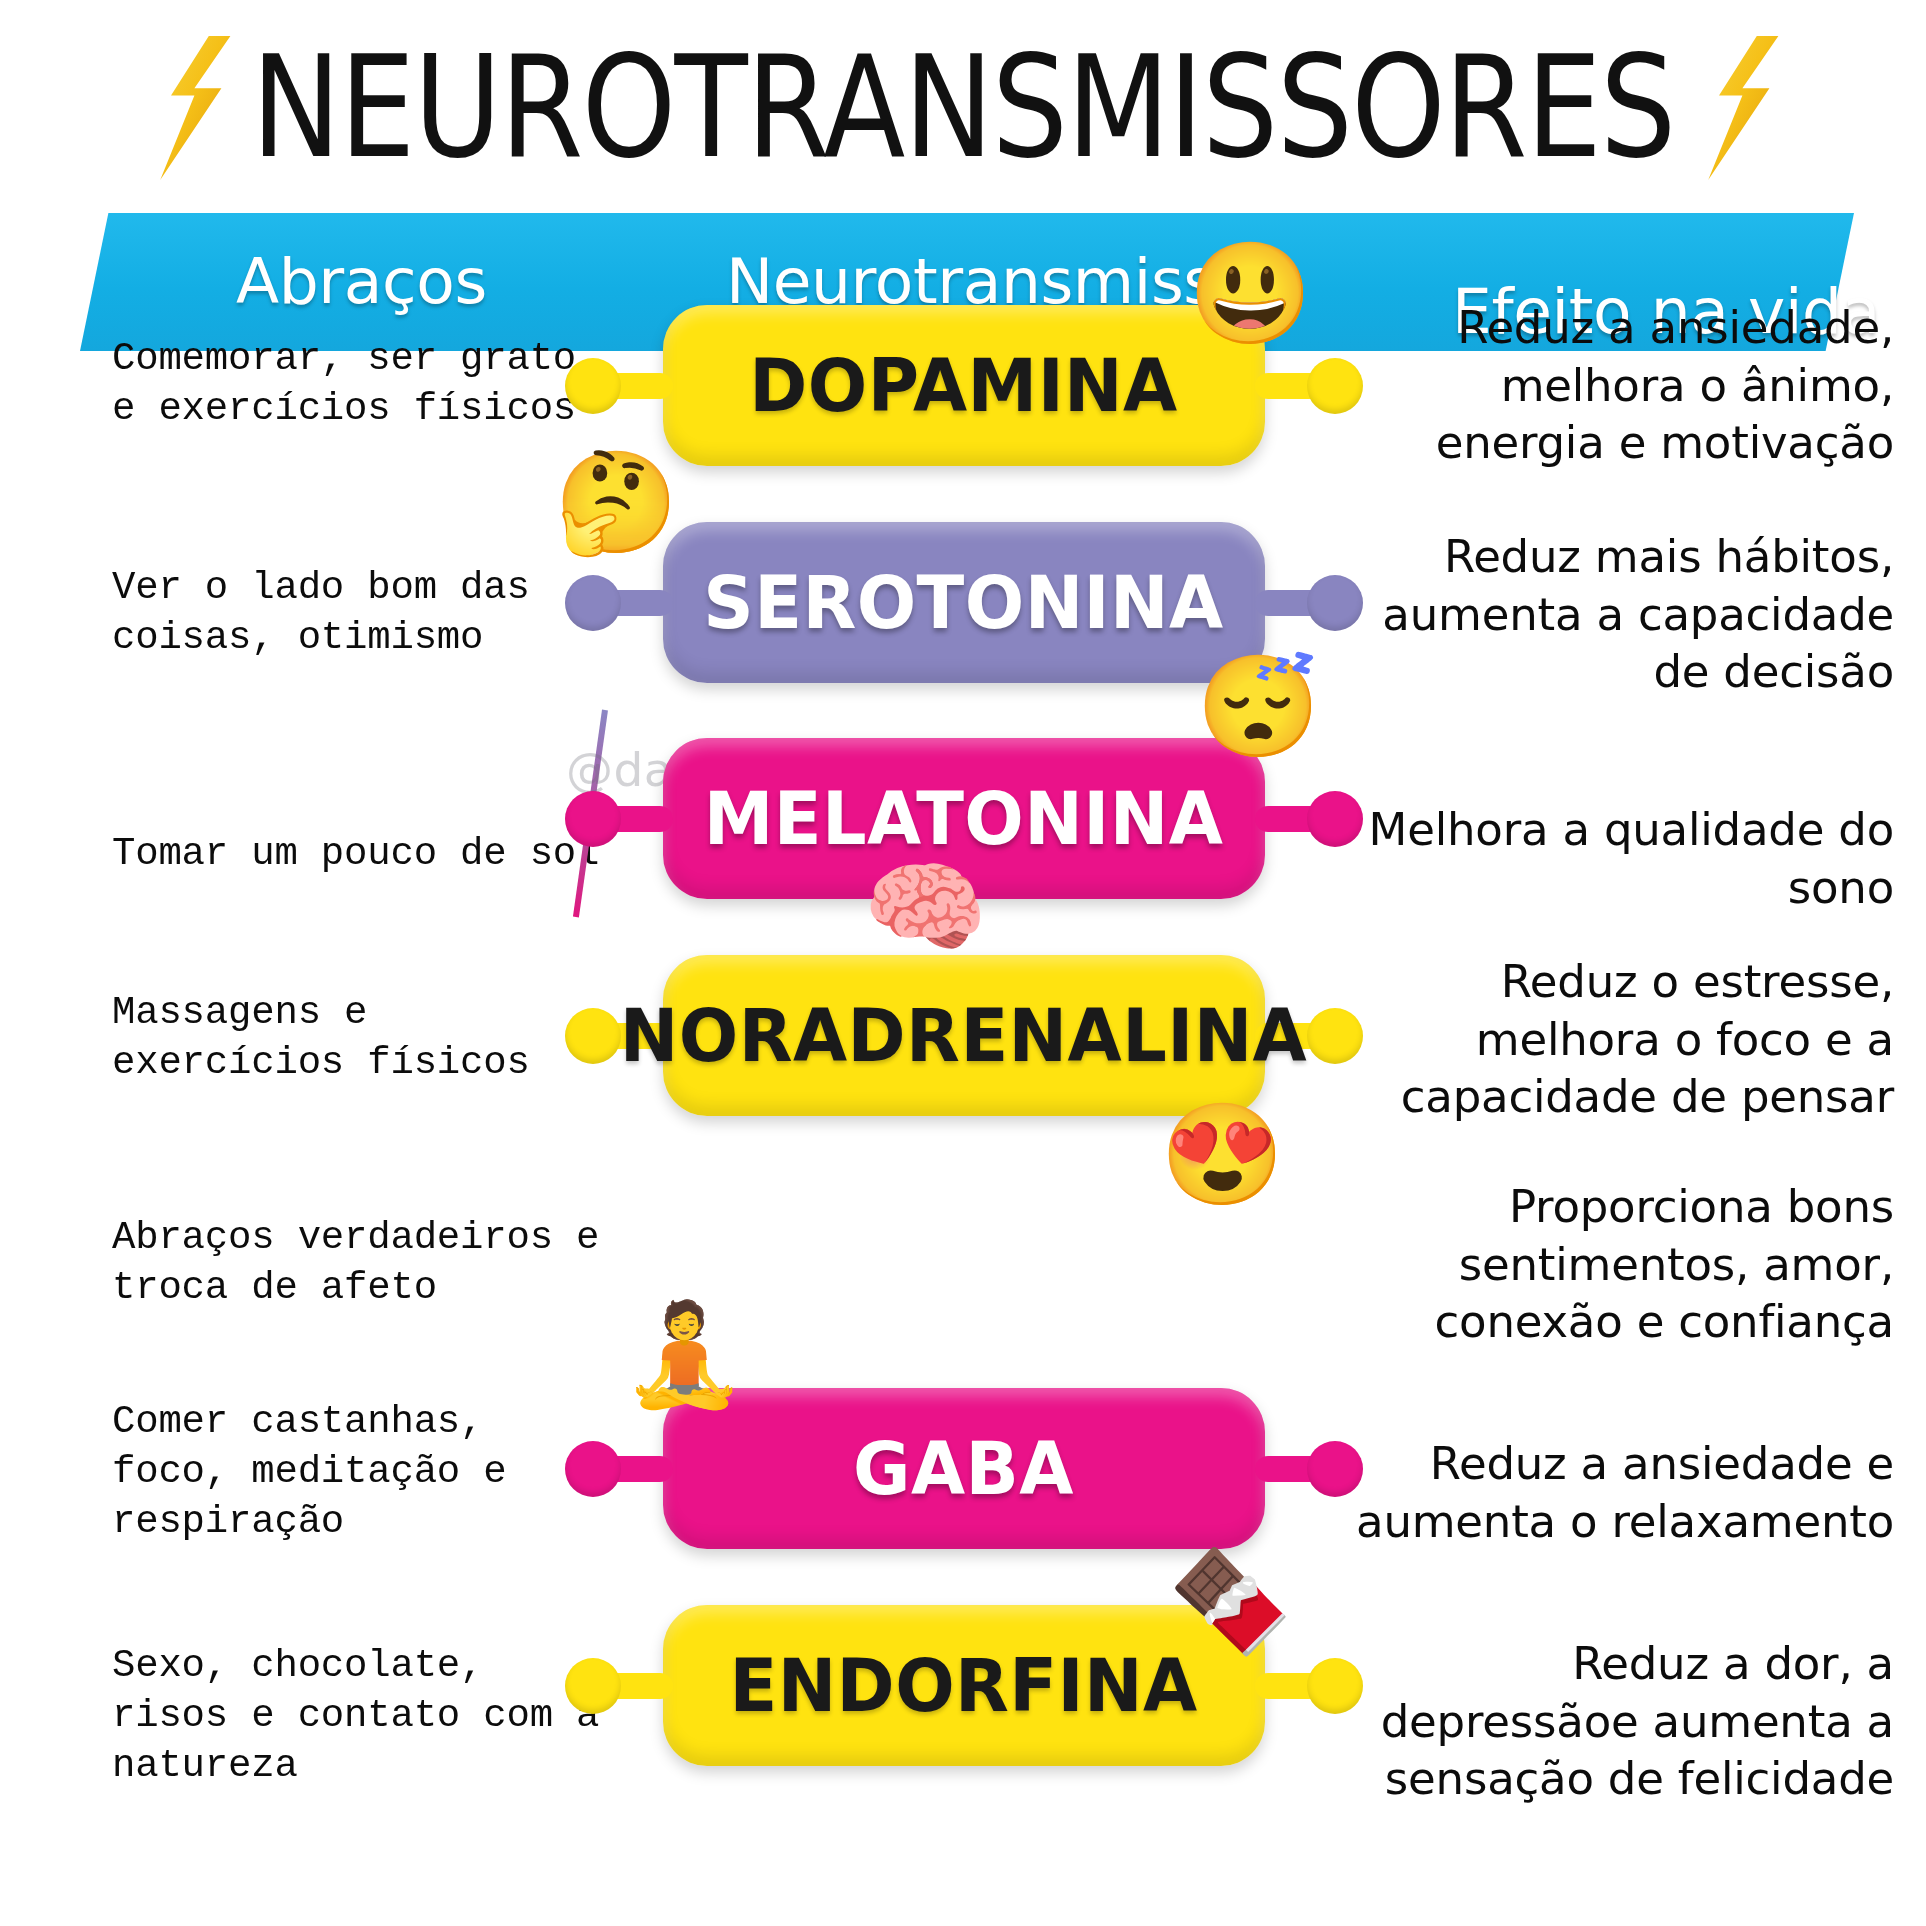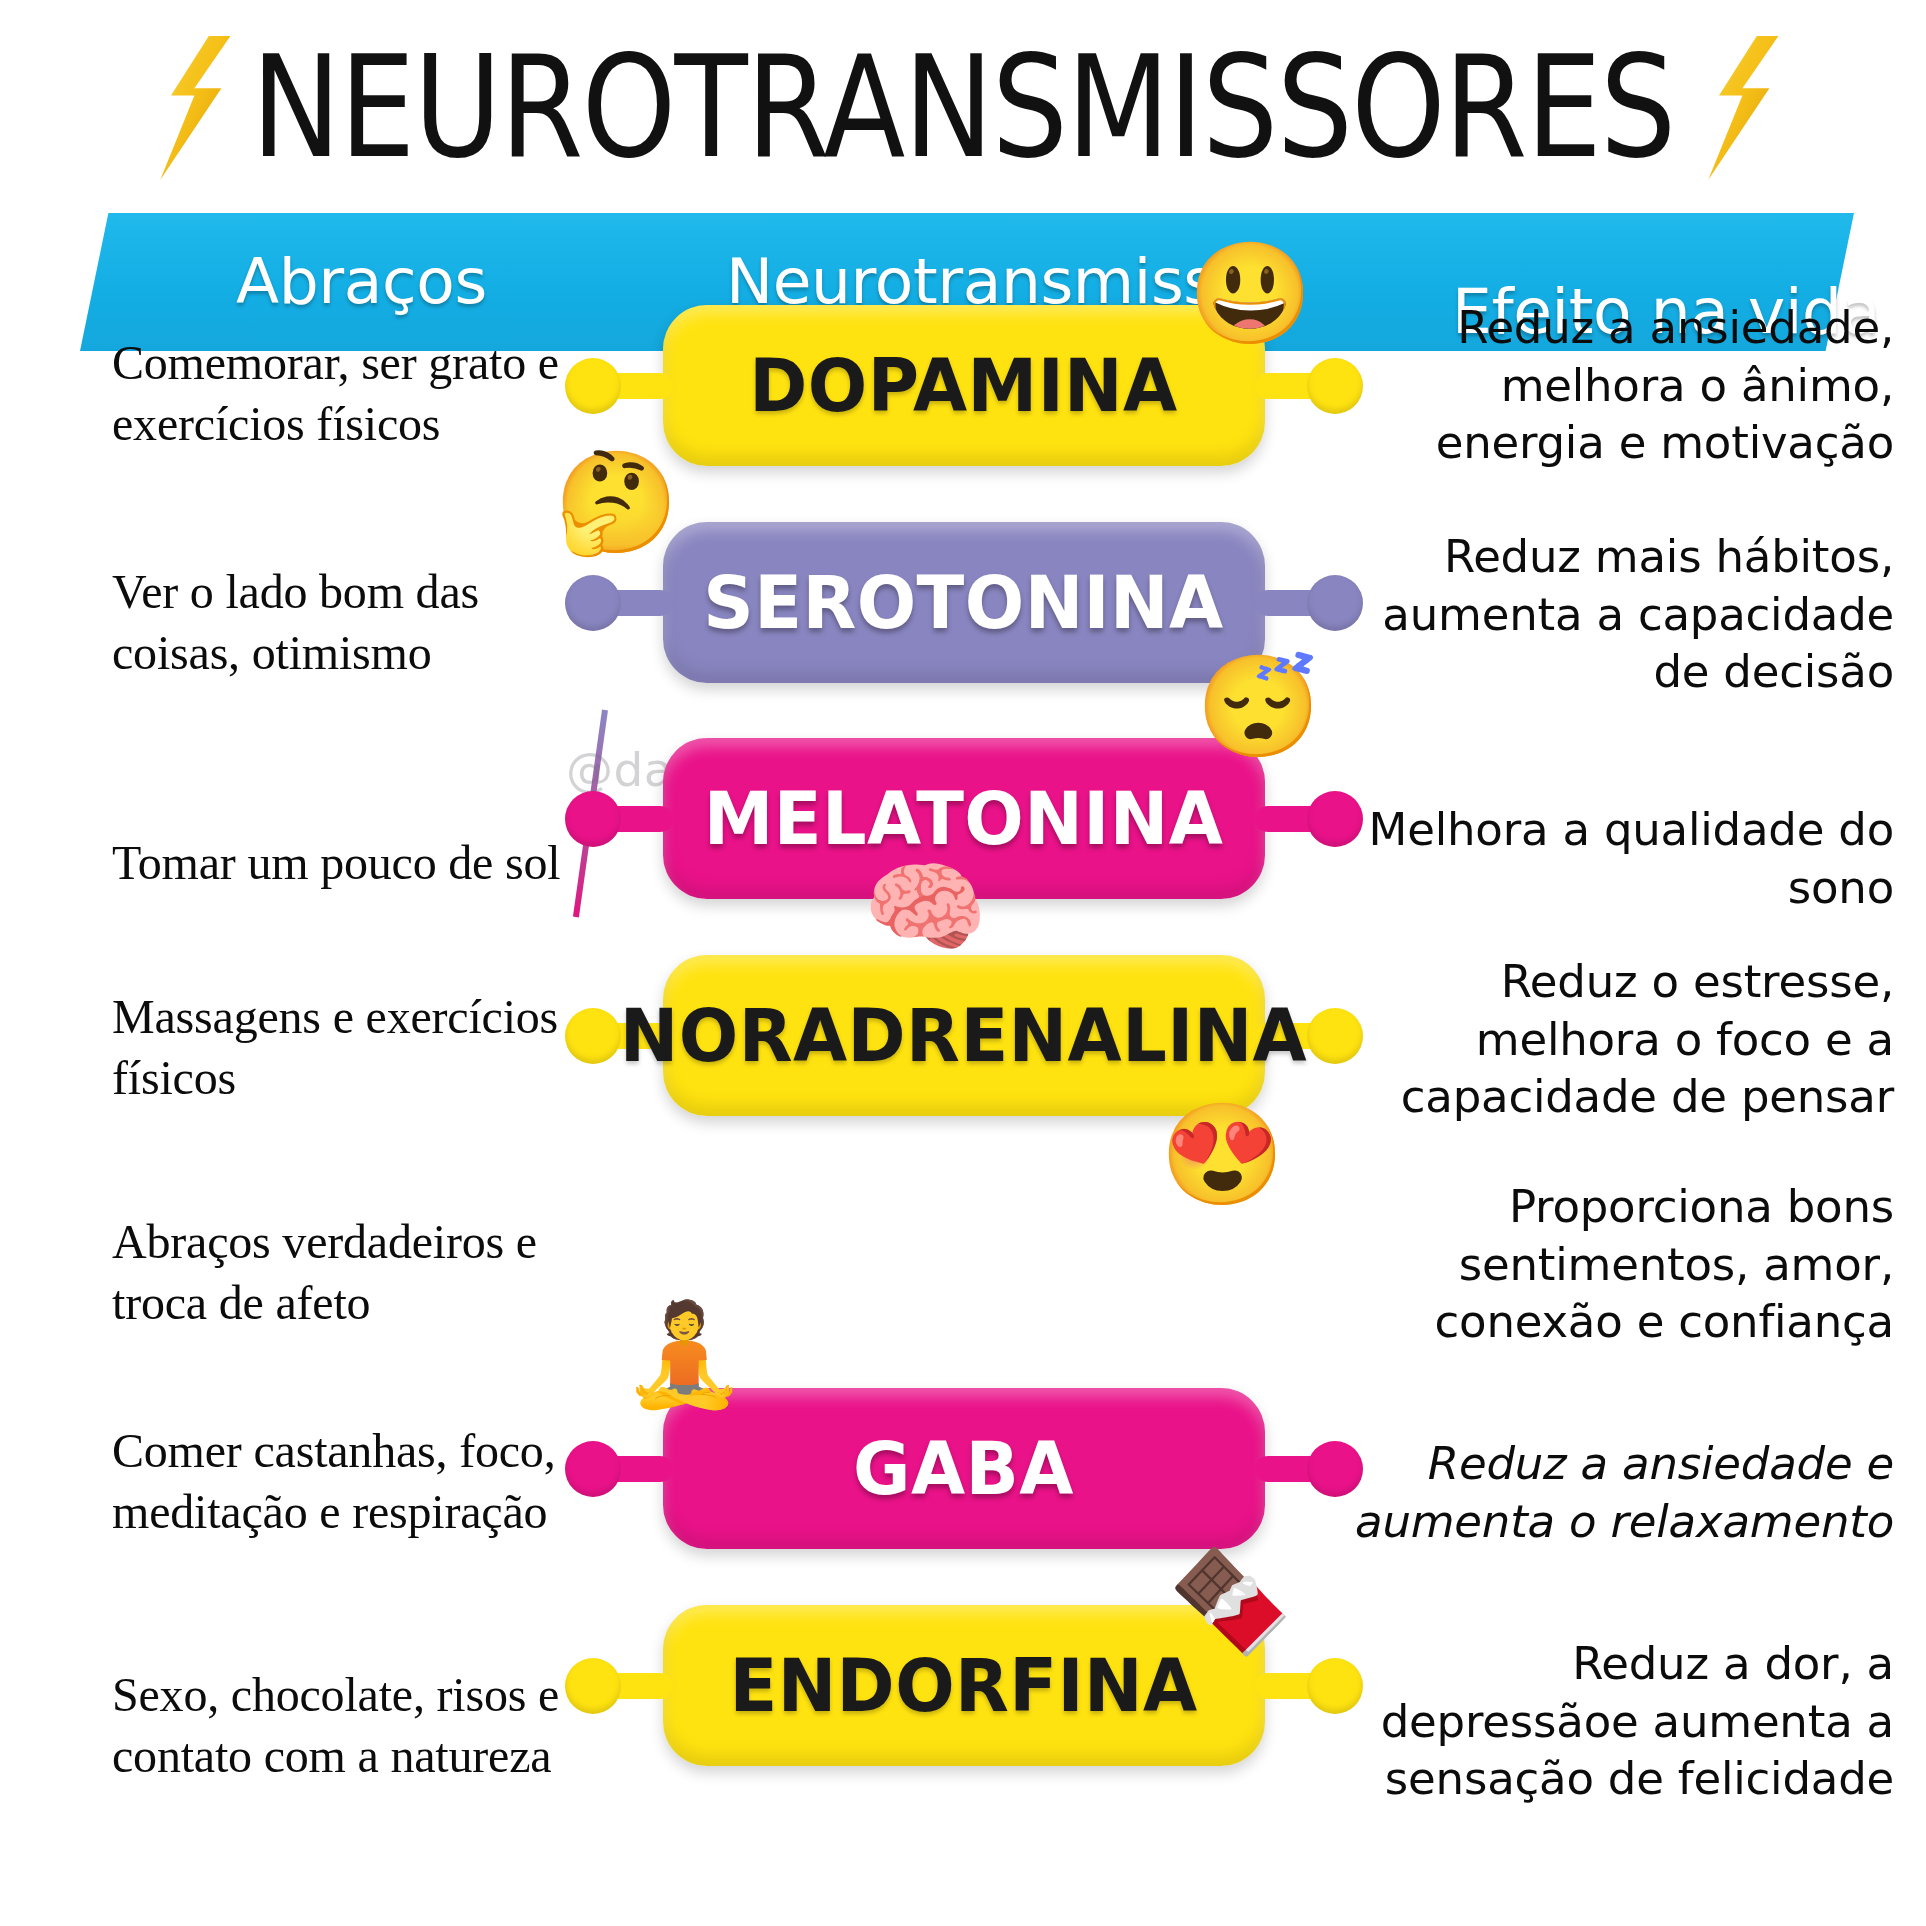--- a/index.html
+++ b/index.html
@@ -97,26 +97,25 @@
     height: 209px;
     background: linear-gradient(180deg, #8b87c4 0%, #b0509c 55%, #e0167f 100%);
     transform: rotate(8deg);
     transform-origin: top center;
     z-index: 1;
   }
   .col-habit {
     position: absolute;
     left: 112px;
     width: 502px;
-    font-size: 48px;
+    font-size: 39px;
     line-height: 1.28;
     color: #0c0c0c;
-    font-family: Liberation Serif, serif;
+    font-family: Liberation Mono, monospace;
     letter-spacing: -0.2px;
-    margin-top: 8px;
   }
   .col-effect {
     position: absolute;
     left: 1332px;
     width: 562px;
     font-size: 45px;
     line-height: 1.28;
     color: #0c0c0c;
     text-align: right;
     font-family: "DejaVu Sans", sans-serif;
@@ -287,21 +286,21 @@
         </div>
       </div>
       <div class="emoji" style="left: 293px; top: -92px;">🧠</div>
     </div>
     <div class="col-habit" style="top: 1264px; transform: translateY(-50%);">Abraços verdadeiros e troca de afeto</div>
     <div class="col-effect" style="top: 1264px; transform: translateY(-50%); text-align: right;">Proporciona bons sentimentos, amor, conexão e confiança</div>
     <div class="pill-wrap" style="top: 1166px;">
       <div class="emoji" style="left: 590px; top: -62px;">😍</div>
     </div>
     <div class="col-habit" style="top: 1473px; transform: translateY(-50%);">Comer castanhas, foco, meditação e respiração</div>
-    <div class="col-effect" style="top: 1493px; transform: translateY(-50%); font-style: italic;">Reduz a ansiedade e aumenta o relaxamento</div>
+    <div class="col-effect" style="top: 1493px; transform: translateY(-50%);">Reduz a ansiedade e aumenta o relaxamento</div>
     <div class="pill-wrap" style="top: 1382px;">
       <div class="pill-body" style="background: linear-gradient(rgb(234, 18, 137) 0%, rgb(234, 18, 137) 60%, rgb(234, 18, 137) 100%); box-shadow: rgba(0, 0, 0, 0.17) 0px 6.4px 13.6px, rgba(0, 0, 0, 0.1) 0px -10.4px 16px inset, rgba(255, 255, 255, 0.3) 0px 8.8px 13.6px inset;">
         <div class="pill-label" style="color: rgb(255, 255, 255); text-shadow: rgba(0, 0, 0, 0.3) 0px 3.2px 4.8px;">GABA</div>
         <div class="cap left">
           <div class="stem" style="background: rgb(234, 18, 137);"></div>
           <div class="knob" style="background: rgb(234, 18, 137); box-shadow: rgba(0, 0, 0, 0.13) 0px -4px 6.4px inset;"></div>
         </div>
         <div class="cap right">
           <div class="stem" style="background: rgb(234, 18, 137);"></div>
           <div class="knob" style="background: rgb(234, 18, 137); box-shadow: rgba(0, 0, 0, 0.13) 0px -4px 6.4px inset;"></div>

